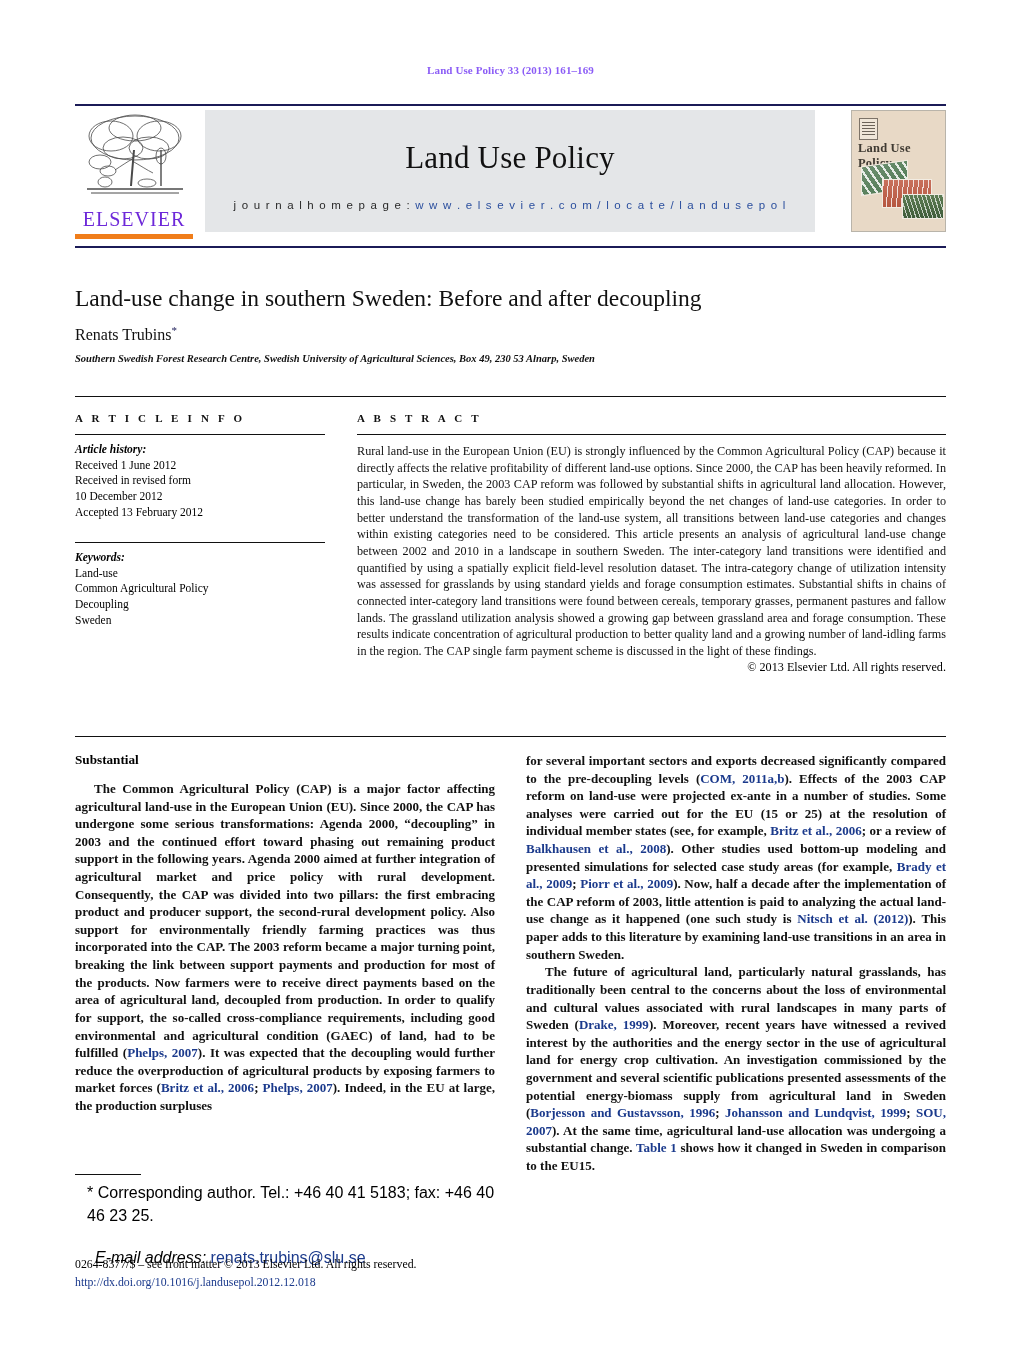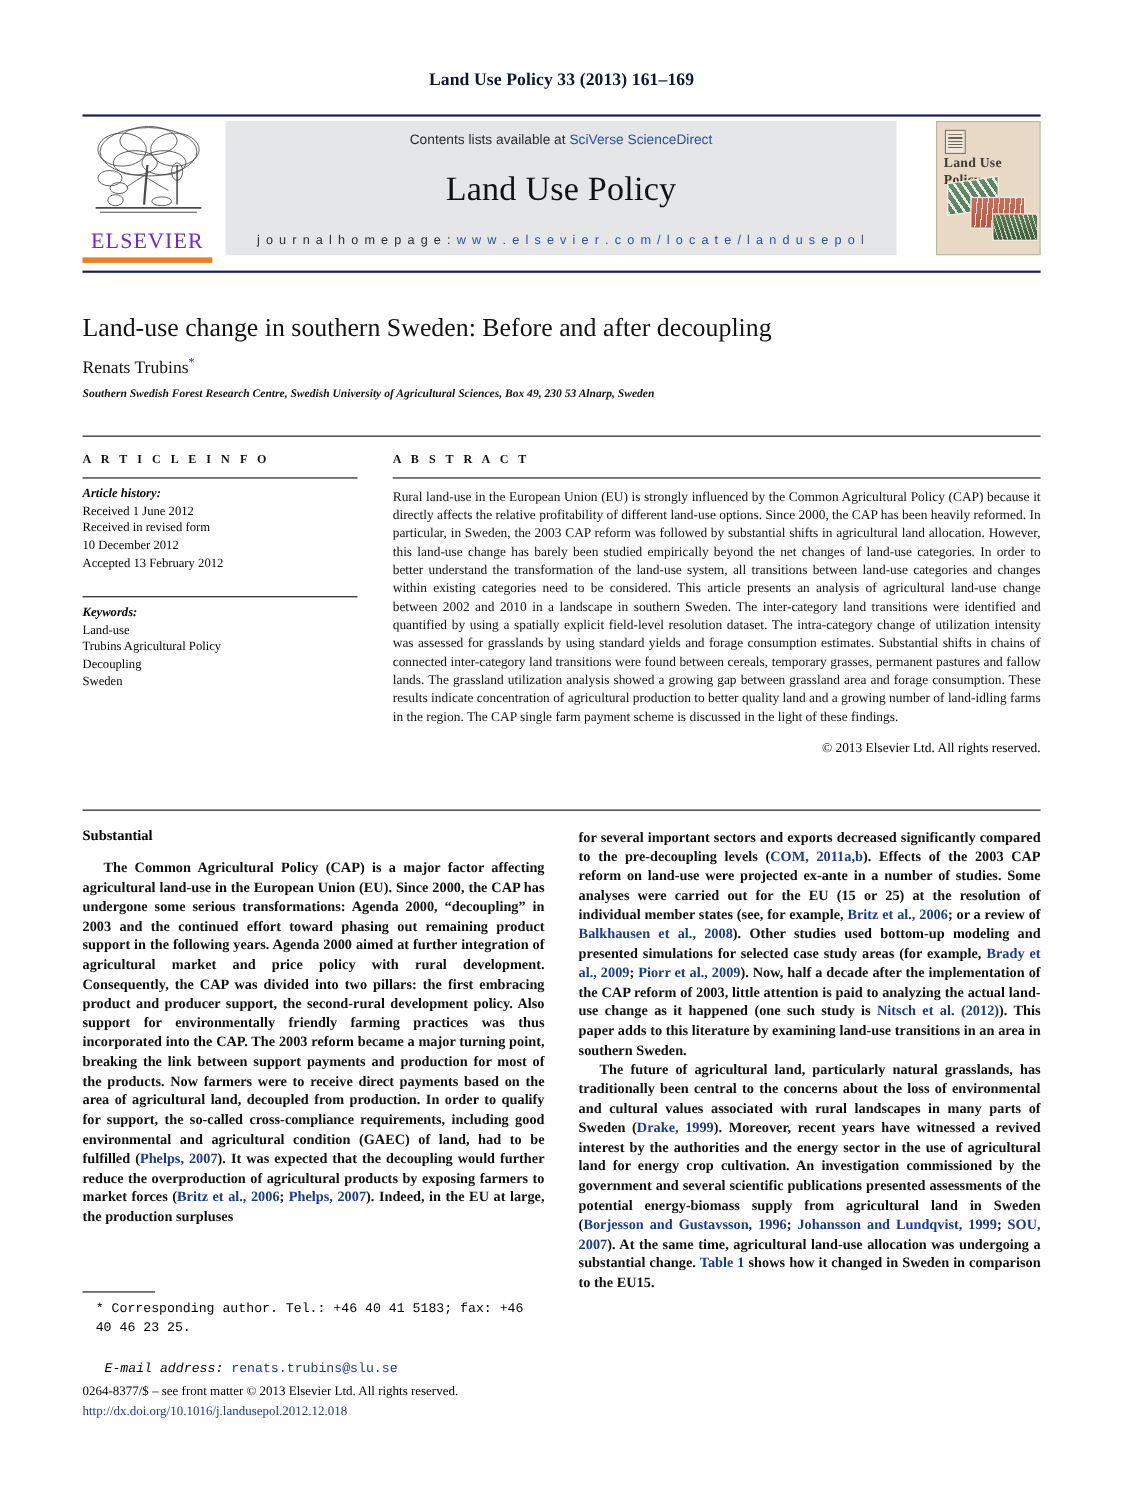--- a/index.html
+++ b/index.html
@@ -21,23 +21,23 @@
     box-sizing: border-box;
   }
 
   
   .running-head {
     position: absolute;
     top: 64px;
     left: 0;
     width: 100%;
     text-align: center;
-    font-size: 16px;
-    font-weight: bold;
-    color: #0f172a;
+    font-size: 11px;
+    font-weight: bold;
+    color: #8b5cf6;
     letter-spacing: 0.1px;
   }
 
   
   .masthead {
     position: absolute;
     top: 104px;
     left: 75px;
     width: 871px;
     height: 136px;
@@ -260,21 +260,20 @@
     font-family: "Liberation Serif", serif;
     font-size: 12.2px;
     line-height: 1.365;
     text-align: justify;
     margin-top: 8px;
     color: #111111;
   }
   .abs-copy {
     text-align: right;
     font-size: 12.2px;
-    margin-top: 13px;
     font-family: "Liberation Serif", serif;
   }
 
   
   .body-wrap {
     position: absolute;
     left: 75px;
     top: 752px;
     width: 871px;
   }
@@ -312,22 +311,22 @@
     top: 1174px;
     width: 420px;
   }
   .footnote-rule {
     width: 66px;
     height: 1px;
     background: #111111;
     margin-bottom: 7px;
   }
   .footnote-body {
-    font-family: Liberation Mono, monospace;
-    font-size: 12px;
+    font-family: Liberation Sans, sans-serif;
+    font-size: 16px;
     line-height: 1.42;
   }
   .footnote-body .it {
     font-style: italic;
   }
   .footnote-body .indent { display: block; padding-left: 12px; }
 
   .colophon {
     position: absolute;
     left: 75px;
@@ -369,23 +368,20 @@
           <path d="M16 83 L104 83" stroke-width="1"></path>
           <ellipse cx="30" cy="72" rx="7" ry="5"></ellipse>
           <ellipse cx="72" cy="73" rx="9" ry="4"></ellipse>
         </g>
       </svg>
       <div class="elsevier-word">ELSEVIER</div>
       <div class="elsevier-bar"></div>
     </div>
 
     <div class="journal-band">
-      <div class="contents-line">
-        <span>Contents lists available at </span><span class="sd">SciVerse ScienceDirect</span>
-      </div>
       <div class="journal-title">Land Use Policy</div>
       <div class="homepage-line">
         <span>j o u r n a l   h o m e p a g e :   </span><span class="url">w w w . e l s e v i e r . c o m / l o c a t e / l a n d u s e p o l</span>
       </div>
     </div>
 
     <div class="cover-thumb">
       <div class="cover-logo"></div>
       <div class="cover-title">Land Use Policy</div>
       <div class="cover-img1"></div>
@@ -414,21 +410,21 @@
       <div>Received 1 June 2012</div>
       <div>Received in revised form</div>
       <div>10 December 2012</div>
       <div>Accepted 13 February 2012</div>
     </div>
     <div class="keyword-block">
       <div class="hr-thin" style="margin-top:0;"></div>
       <div class="info-body">
         <div class="it">Keywords:</div>
         <div>Land-use</div>
-        <div>Trubins Agricultural Policy</div>
+        <div>Common Agricultural Policy</div>
         <div>Decoupling</div>
         <div>Sweden</div>
       </div>
     </div>
   </div>
 
   <div class="abs-col">
     <div class="sec-head">A B S T R A C T</div>
     <div class="hr-thin"></div>
     <div class="abs-body">Rural land-use in the European Union (EU) is strongly influenced by the Common Agricultural Policy (CAP) because it directly affects the relative profitability of different land-use options. Since 2000, the CAP has been heavily reformed. In particular, in Sweden, the 2003 CAP reform was followed by substantial shifts in agricultural land allocation. However, this land-use change has barely been studied empirically beyond the net changes of land-use categories. In order to better understand the transformation of the land-use system, all transitions between land-use categories and changes within existing categories need to be considered. This article presents an analysis of agricultural land-use change between 2002 and 2010 in a landscape in southern Sweden. The inter-category land transitions were identified and quantified by using a spatially explicit field-level resolution dataset. The intra-category change of utilization intensity was assessed for grasslands by using standard yields and forage consumption estimates. Substantial shifts in chains of connected inter-category land transitions were found between cereals, temporary grasses, permanent pastures and fallow lands. The grassland utilization analysis showed a growing gap between grassland area and forage consumption. These results indicate concentration of agricultural production to better quality land and a growing number of land-idling farms in the region. The CAP single farm payment scheme is discussed in the light of these findings.</div>

